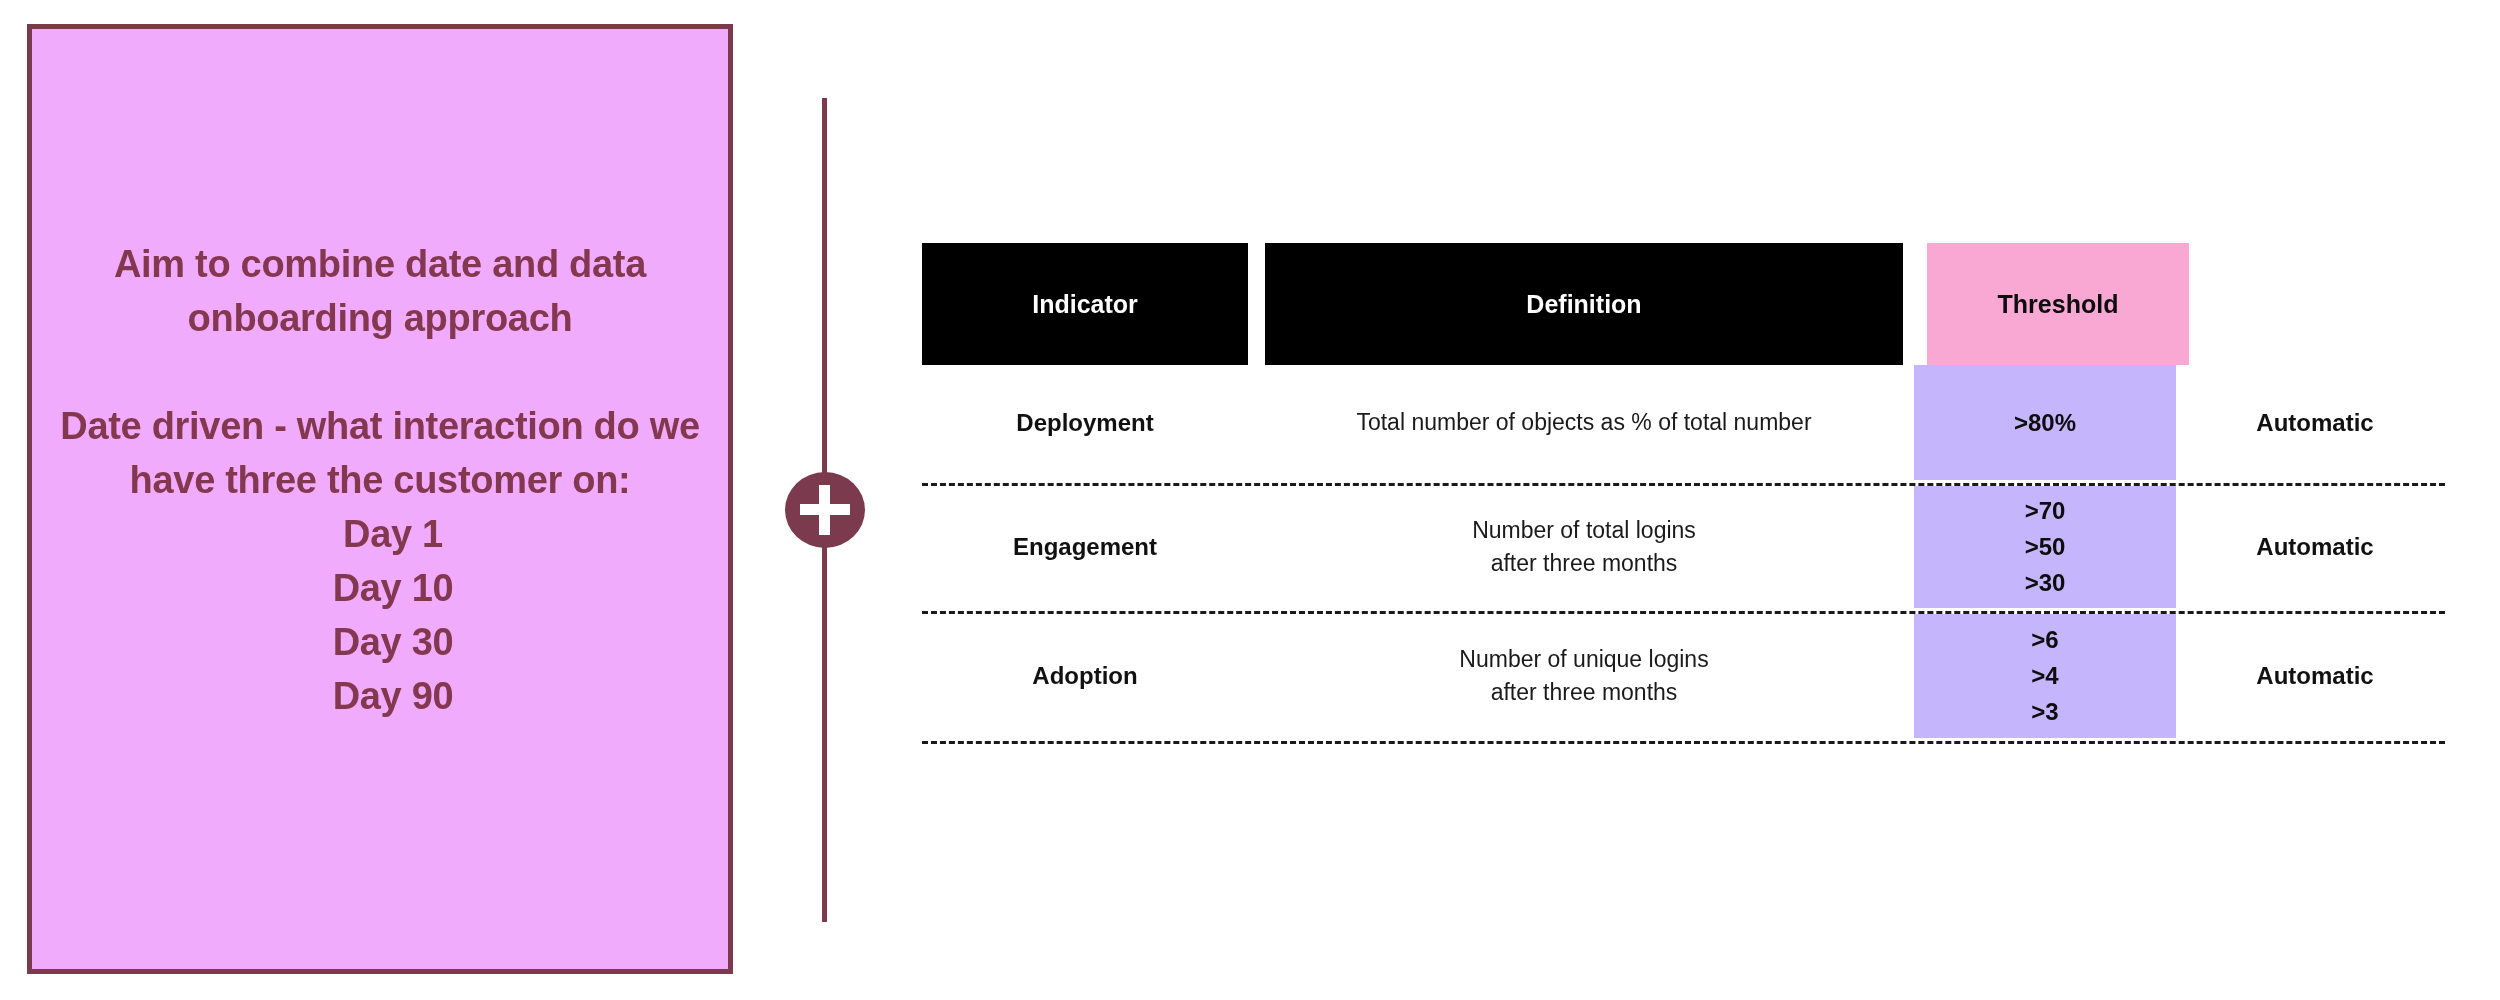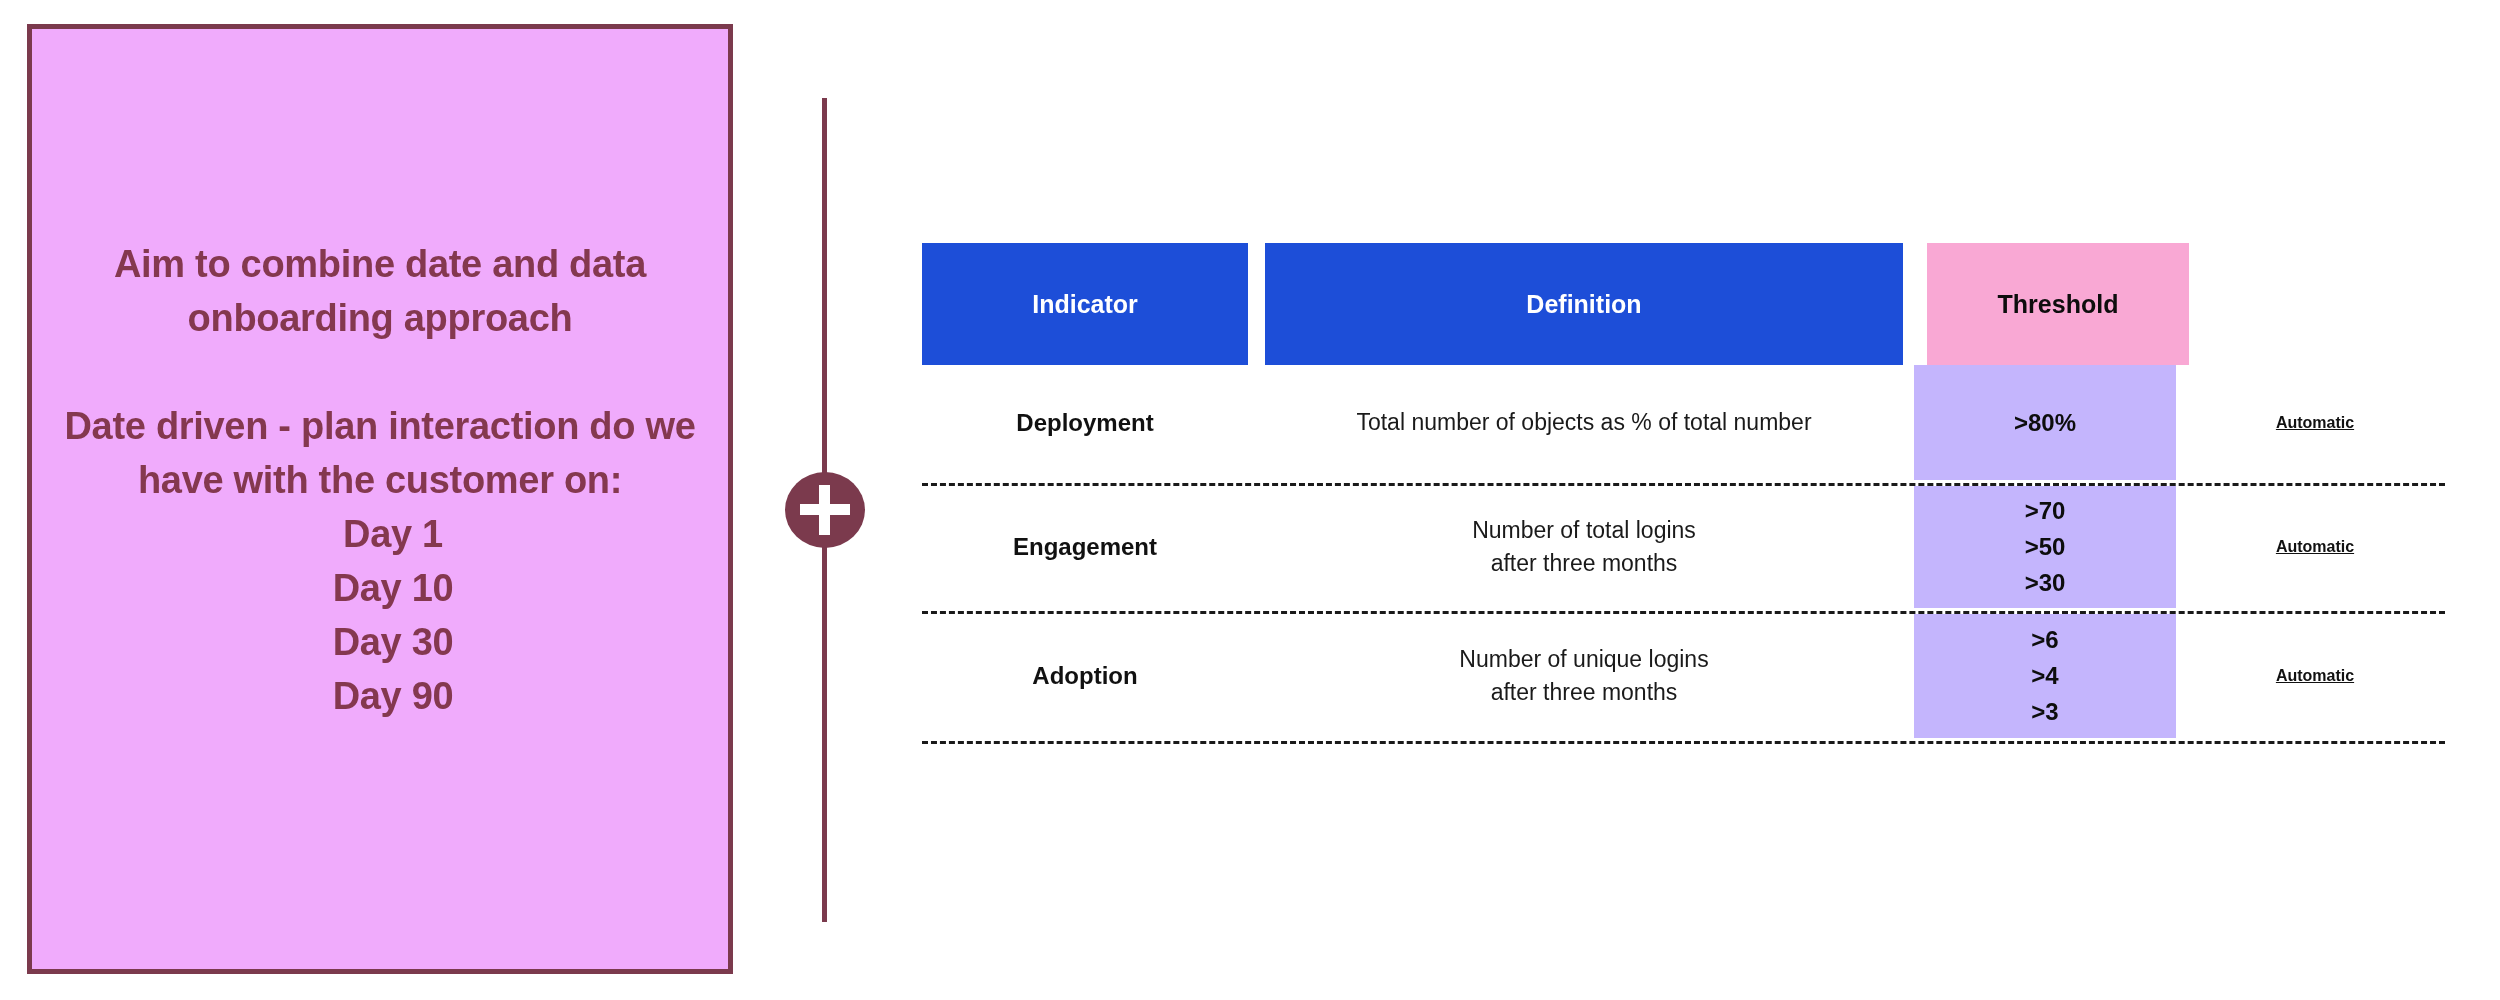--- a/index.html
+++ b/index.html
@@ -105,21 +105,21 @@
     align-items: center;
     justify-content: center;
     text-align: center;
     font-weight: bold;
     font-size: 25px;
     line-height: 33px;
     box-sizing: border-box;
     padding: 0 8px;
   }
   .hcell.maroon {
-    background: #1d4ed8;
+    background: #000000;
     color: #ffffff;
   }
   .hcell.green {
     background: #f9a8d4;
     color: #0d0d0d;
     margin-left: 13px;
   }
 
   
   .col-indicator  { left: 0px;    width: 326px; }
@@ -166,34 +166,33 @@
     font-size: 24px;
     color: #0d0d0d;
     flex-direction: column;
     justify-content: center;
   }
   .cell.threshold-cell .thr-line {
     line-height: 36px;
   }
   .cell.manual-cell {
     font-weight: bold;
-    font-size: 16px;
+    font-size: 24px;
     color: #111111;
-    text-decoration: underline;
   }
   .defline { display: block; }
 </style>
 </head>
 <body>
 
 <div id="left-panel">
   <div id="left-panel-text">
     <div class="panel-para">Aim to combine date and data onboarding approach</div>
     <div class="panel-gap"></div>
-    <div class="panel-para">Date driven - plan interaction do we have with the customer on:</div>
+    <div class="panel-para">Date driven - what interaction do we have three the customer on:</div>
     <div class="panel-day">Day 1</div>
     <div class="panel-day">Day 10</div>
     <div class="panel-day">Day 30</div>
     <div class="panel-day">Day 90</div>
   </div>
 </div>
 
 <div id="center-divider"></div>
 <div id="plus-badge">
   <div class="bar-h"></div>

